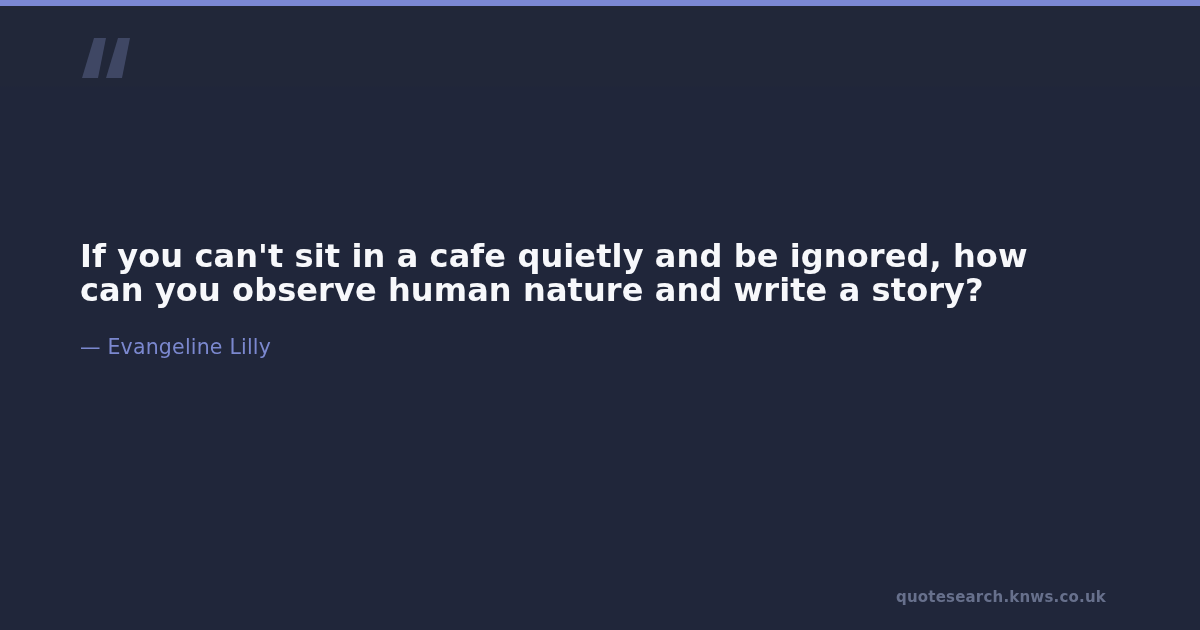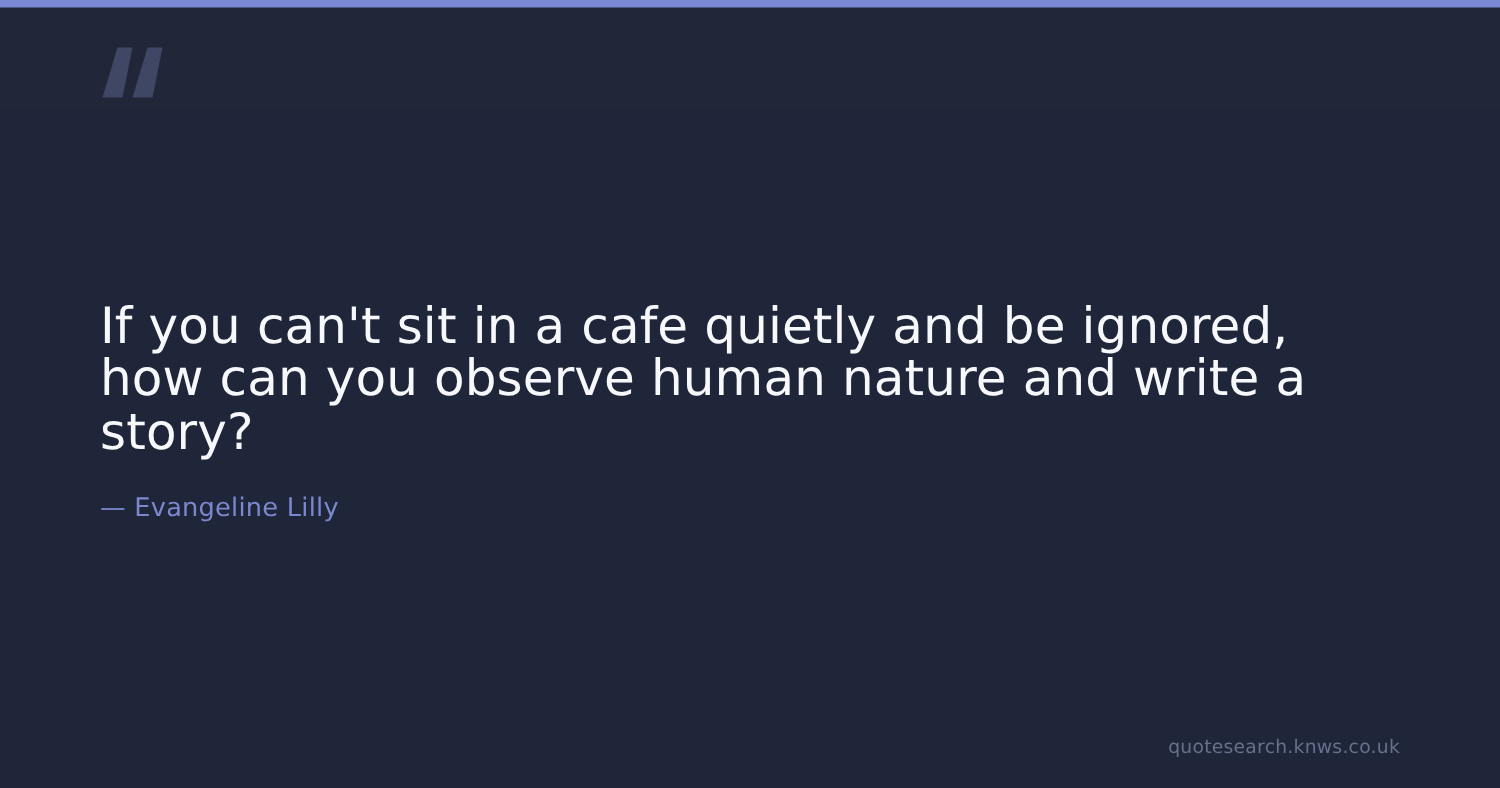--- a/index.html
+++ b/index.html
@@ -62,45 +62,45 @@
   .content {
     position: absolute;
     left: 80px;
     top: 240px;
     width: 1010px;
   }
 
   .quote-text {
     margin: 0;
     color: #f7f8fb;
-    font-size: 40px;
+    font-size: 32px;
     line-height: 1.06;
-    font-weight: 400;
+    font-weight: 700;
     letter-spacing: 0.1px;
     white-space: pre-wrap;
   }
 
   .attribution {
     margin: 0;
     padding-top: 27px;
     color: #7b88cf;
     font-size: 20.5px;
     font-weight: 400;
     letter-spacing: 0.2px;
     white-space: pre;
   }
 
   
   .watermark {
     position: absolute;
-    right: 80px;
+    right: 94px;
     bottom: 24px;
     color: #67708c;
     font-size: 15px;
-    font-weight: 400;
+    font-weight: 700;
     letter-spacing: 0.2px;
     text-align: right;
   }
 </style>
 </head>
 <body>
 
 <div class="quote-card">
 
   <div class="top-accent-bar"></div>

